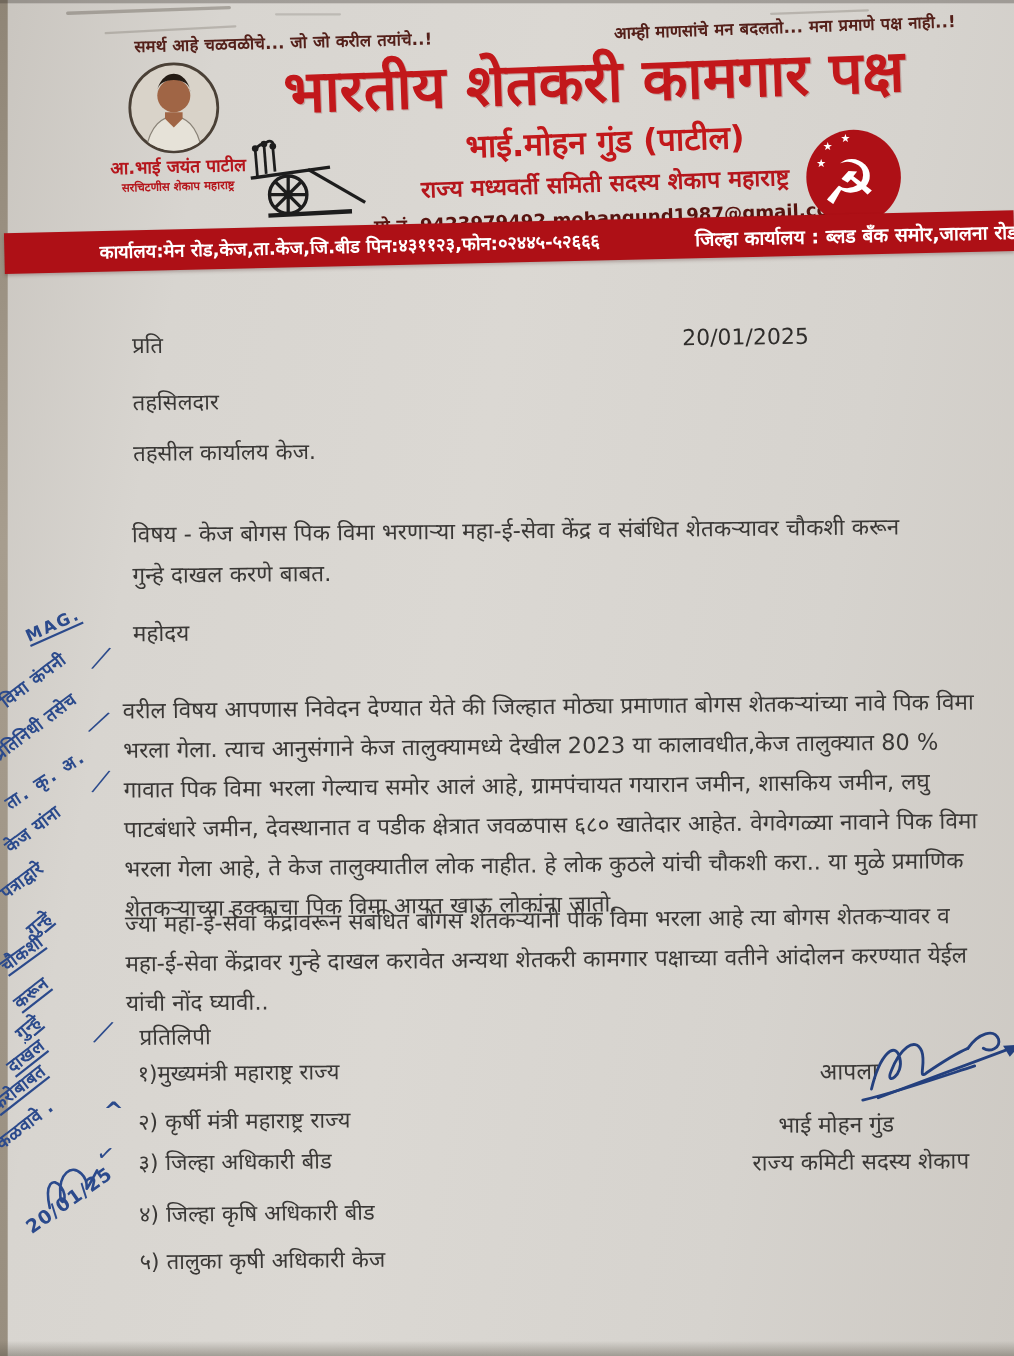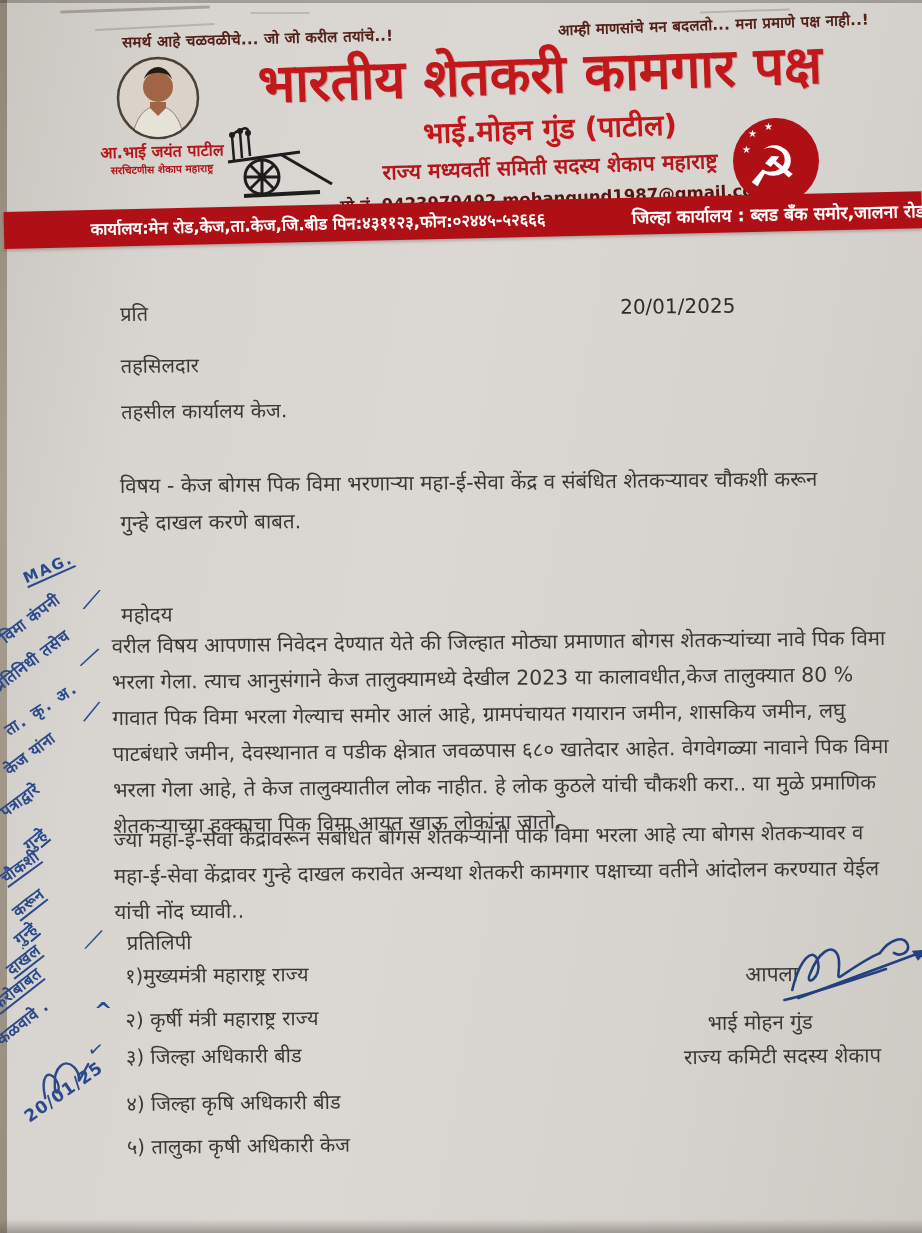--- a/index.html
+++ b/index.html
@@ -58,21 +58,21 @@
   .redbar .seg-district{flex:1;text-align:center;font-weight:700;font-size:17.5px;white-space:nowrap;}
 
   
   .body-block{position:absolute;left:0;top:0;width:922px;height:1233px;
     transform:rotate(-0.6deg);transform-origin:120px 300px;color:#3a3836;}
   .b-date{position:absolute;left:620px;top:300px;width:220px;font-size:20px;color:#2f2d2b;}
   .b-to{position:absolute;left:120px;top:300px;font-size:20px;}
   .b-to1{position:absolute;left:120px;top:352px;font-size:20px;}
   .b-to2{position:absolute;left:120px;top:398px;font-size:20px;}
   .b-subject{position:absolute;left:118px;top:468px;width:712px;font-size:20.5px;line-height:37px;}
-  .b-salutation{position:absolute;left:118px;top:600px;font-size:20.5px;}
+  .b-salutation{position:absolute;left:118px;top:561px;font-size:20.5px;}
   .b-para1{position:absolute;left:108px;top:628px;width:782px;font-size:20.5px;line-height:36px;text-align:left;}
   .b-para2{position:absolute;left:108px;top:822px;width:782px;font-size:20.5px;line-height:36px;}
   .b-copylabel{position:absolute;left:120px;top:928px;font-size:20.5px;}
   .copy-item{position:absolute;left:118px;font-size:20px;white-space:nowrap;}
   .c1{top:962px;} .c2{top:1006px;} .c3{top:1043px;} .c4{top:1090px;} .c5{top:1133px;}
   .b-closing{position:absolute;left:738px;top:966px;font-size:21px;}
   .b-signer-name{position:absolute;left:700px;top:1014px;font-size:20.5px;white-space:nowrap;}
   .b-signer-title{position:absolute;left:676px;top:1048px;font-size:20.5px;white-space:nowrap;}
   .sig-wrap{position:absolute;left:775px;top:935px;}
 

